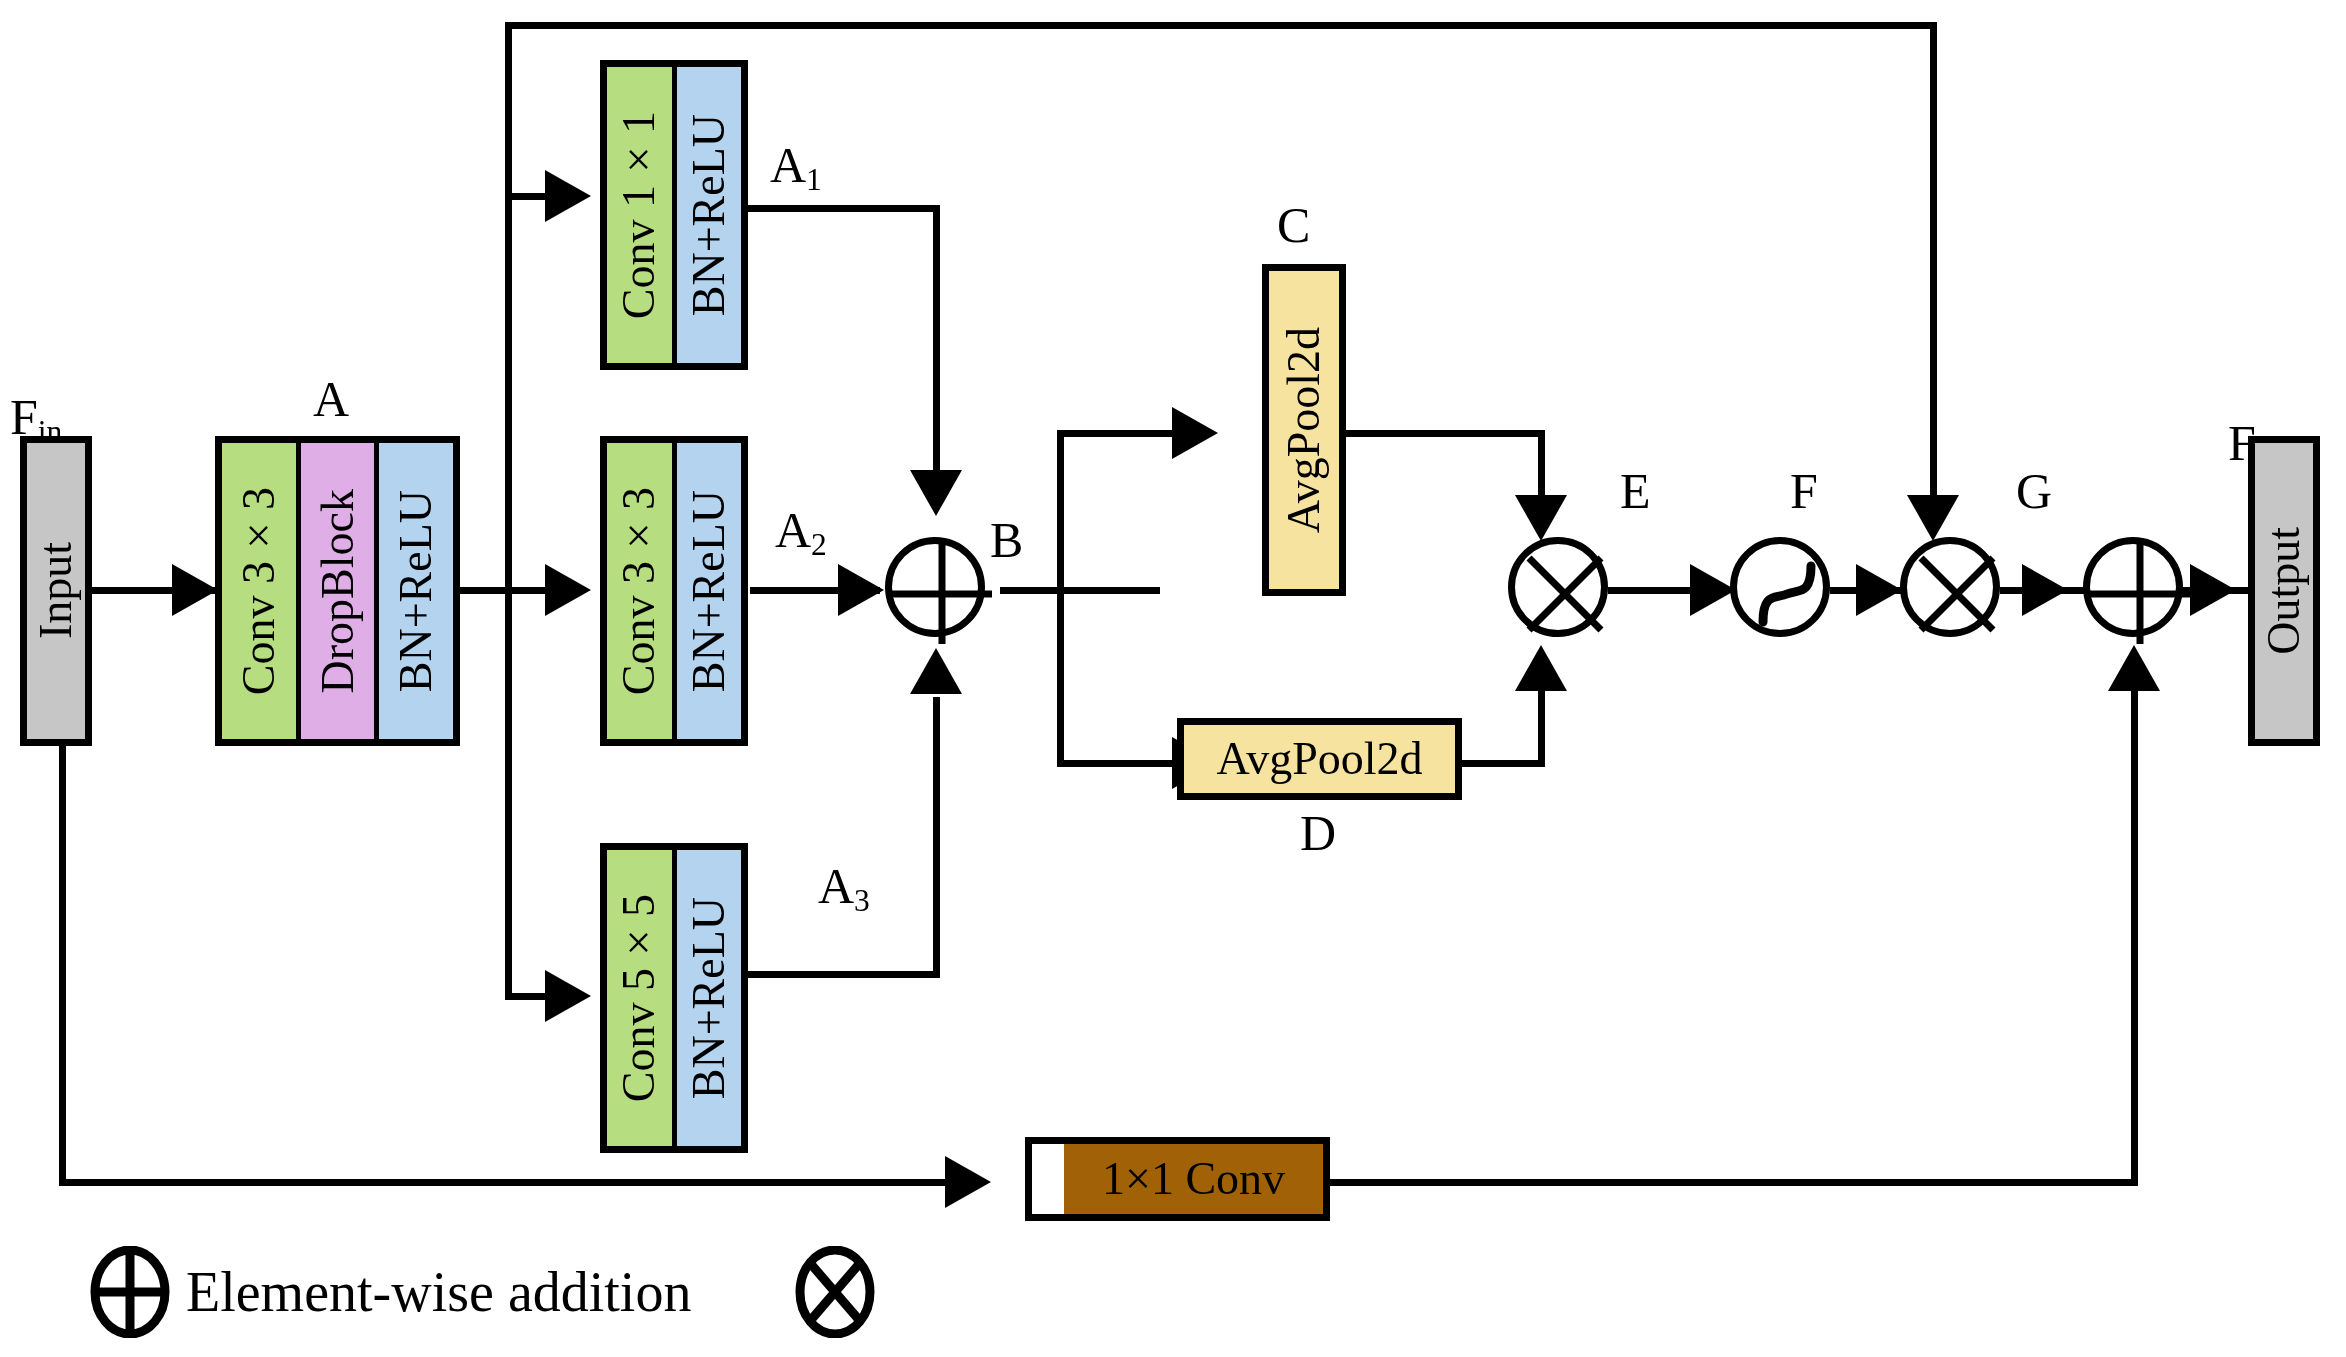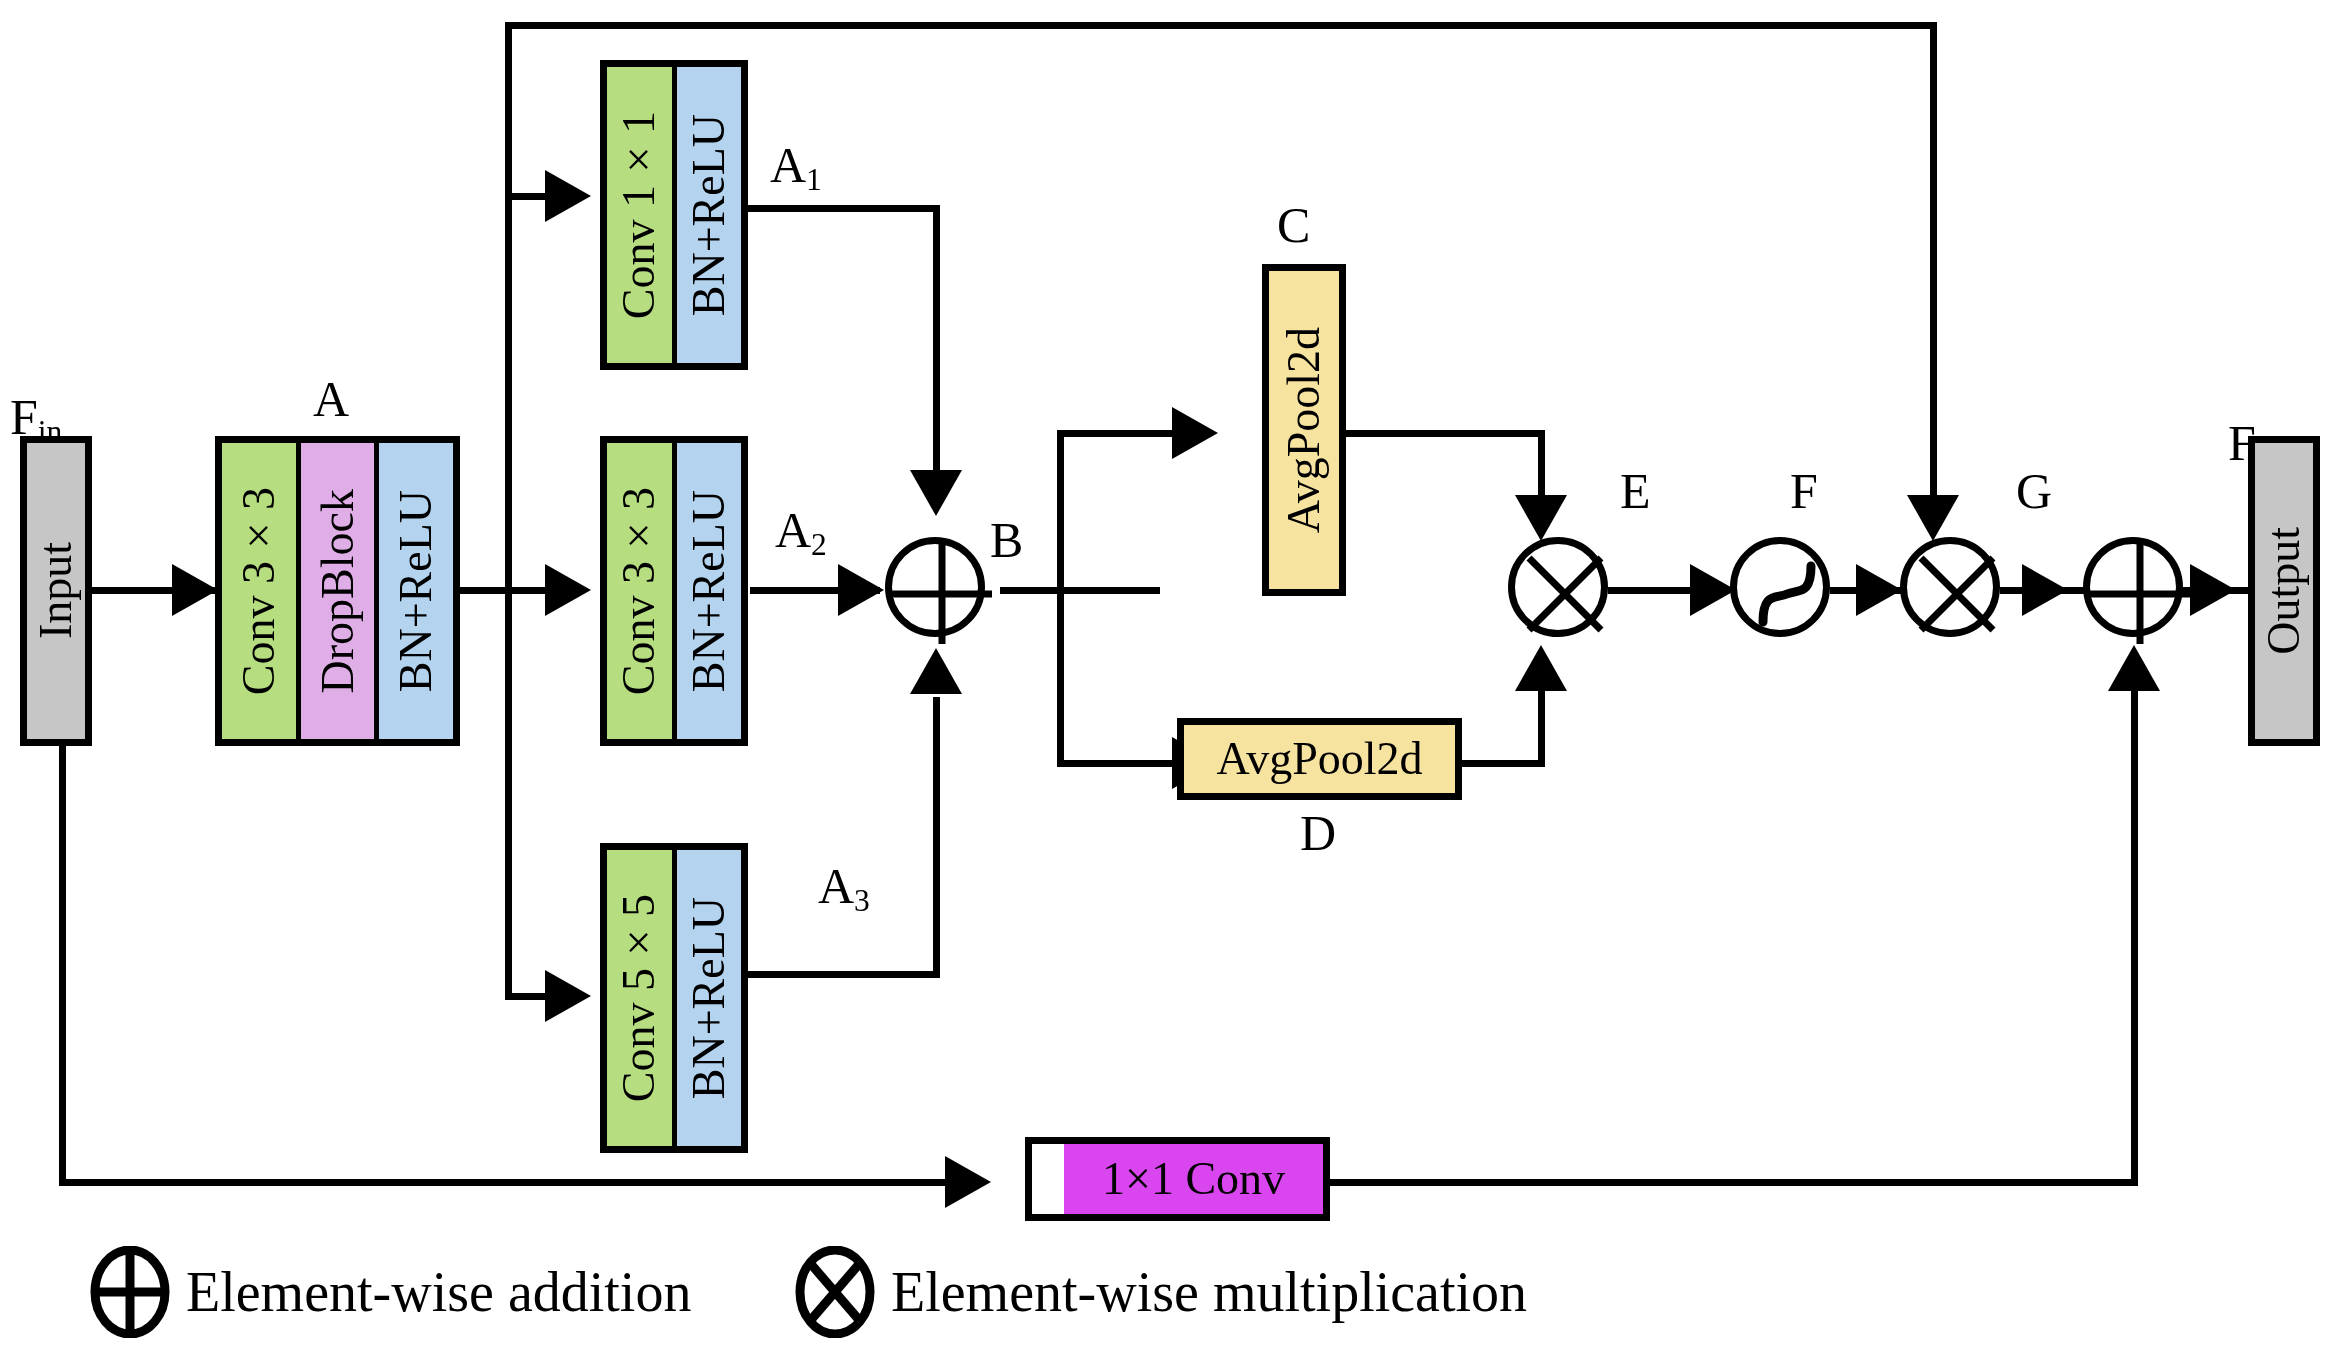--- a/index.html
+++ b/index.html
@@ -235,21 +235,21 @@
   <div class="lbl" style="left:2228px;top:378px;margin-top:40px;">
     <span>F</span><sub>out</sub>
   </div>
   <div class="blk" style="left:2248px;top:436px;width:72px;height:310px;">
     <div class="seg" style="background:#c6c6c6;">
       <span class="vtext">Output</span>
     </div>
   </div>
 
   <div class="blk" style="left:1025px;top:1137px;width:305px;height:84px;">
-    <div class="seg" style="background:#d946ef;margin-left:32px;">
+    <div class="seg" style="background:#a16207;margin-left:32px;">
       <span class="htext">1×1 Conv</span>
     </div>
   </div>
 
   <div id="legend">
 
     <div class="lgitem" style="left:90px;top:8px;">
       <span style="display:inline-block;width:80px;height:92px;">
         <svg width="80" height="92" viewBox="0 0 80 92" aria-hidden="true">
           <ellipse cx="40" cy="46" rx="35" ry="42" fill="none" stroke="#000" stroke-width="9"></ellipse>
@@ -261,19 +261,18 @@
     </div>
 
     <div class="lgitem" style="left:795px;top:8px;">
       <span style="display:inline-block;width:80px;height:92px;">
         <svg width="80" height="92" viewBox="0 0 80 92" aria-hidden="true">
           <ellipse cx="40" cy="46" rx="35" ry="42" fill="none" stroke="#000" stroke-width="9"></ellipse>
           <line x1="15" y1="17" x2="65" y2="75" stroke="#000" stroke-width="9"></line>
           <line x1="65" y1="17" x2="15" y2="75" stroke="#000" stroke-width="9"></line>
         </svg>
       </span>
-      <span class="lgtxt">Element-wise multiplication</span>
     </div>
 
 
   </div>
 
 </div>
 
 </body></html>

